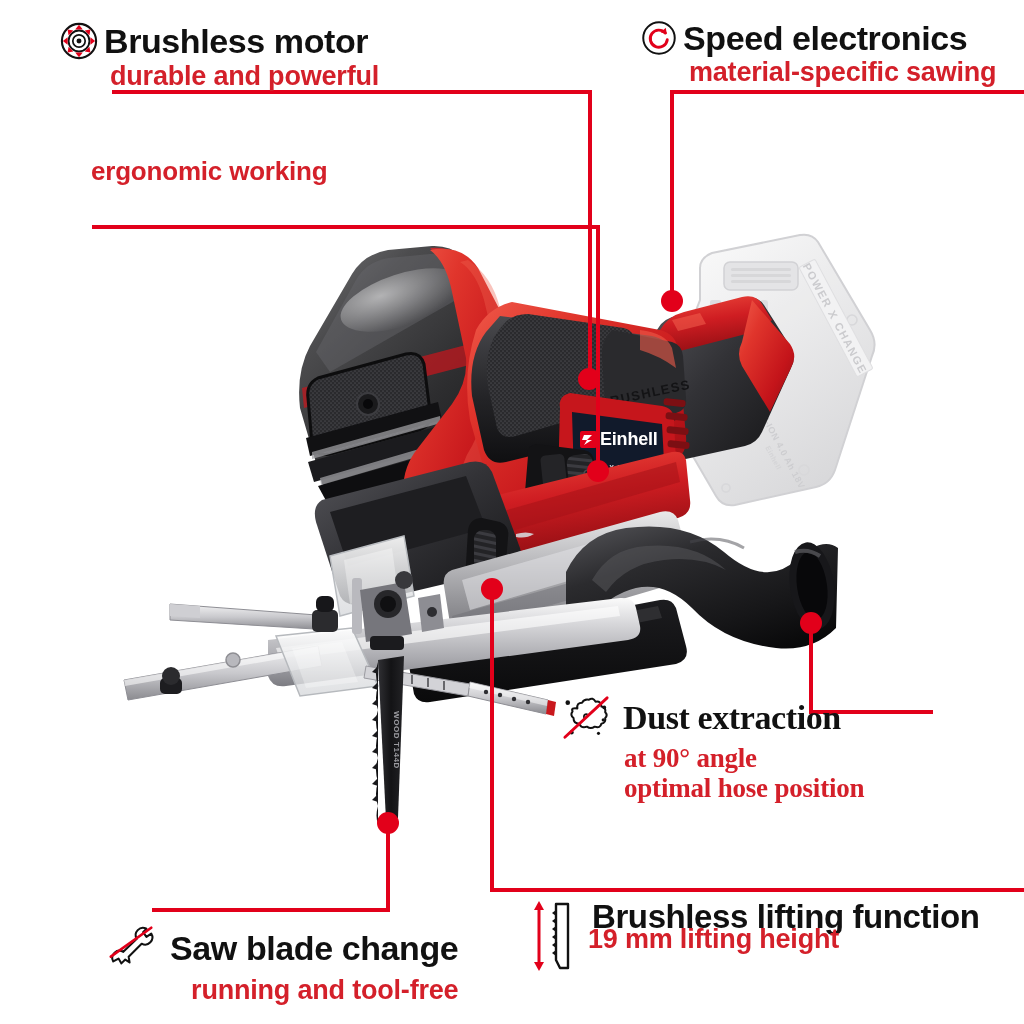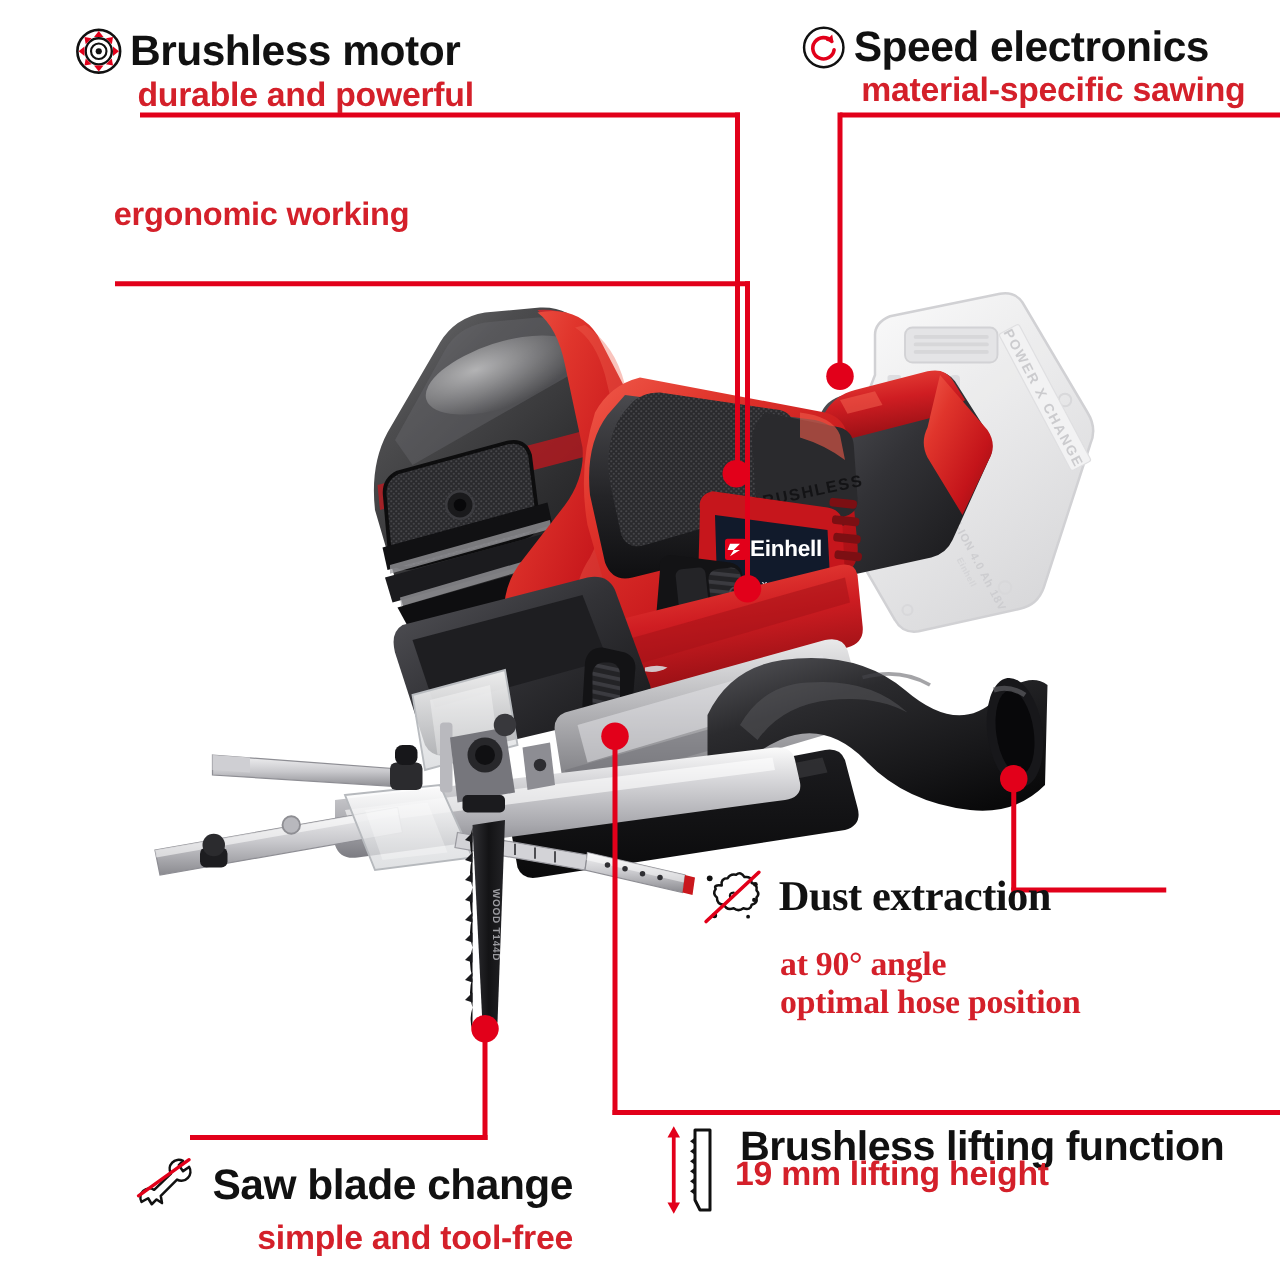--- a/index.html
+++ b/index.html
@@ -431,37 +431,37 @@
         <path d="M24,25 q-1,-4 3,-4" fill="none" stroke="#111" stroke-width="1.8" stroke-linecap="round"></path>
         <circle cx="7" cy="9" r="2.4" fill="#111"></circle>
         <circle cx="45" cy="14" r="2" fill="#111"></circle>
         <circle cx="44" cy="27" r="1.7" fill="#111"></circle>
         <circle cx="11" cy="40" r="2.2" fill="#111"></circle>
         <circle cx="39" cy="41" r="1.6" fill="#111"></circle>
         <line x1="4" y1="45" x2="48" y2="4" stroke="#e2001a" stroke-width="3" stroke-linecap="round"></line>
       </svg>
       <span class="ctitle" style="font-size:34px;margin-left:6px;">Dust extraction</span>
     </div>
-    <div class="csub" style="font-size:27px;margin-left:63px;margin-top:14px;">at 90° angle</div>
+    <div class="csub" style="font-size:27px;margin-left:63px;margin-top:1px;">at 90° angle</div>
     <div class="csub" style="font-size:27px;margin-left:63px;text-align:right;">optimal hose position</div>
   </div>
 
   <div class="callout" style="left:104px;top:922px;text-align:right;">
     <div class="titlerow">
       <svg class="ico" width="56" height="52" viewBox="0 0 58 54">
         <g fill="#fff" stroke="#111" stroke-width="2.1" stroke-linejoin="round">
           <path d="M44,7 a7.5,7.5 0 0 0 -10,10.5 L20,31 a7.5,7.5 0 0 0 -10.5,10
                    l5.5,-3 l3,5 l4,-4 l4.5,3 l-1,-6 L39,22.5
                    a7.5,7.5 0 0 0 10,-10.5 l-5,3.5 l-3.5,-5 Z"></path>
         </g>
         <line x1="7" y1="36" x2="49" y2="6" stroke="#e2001a" stroke-width="2.8" stroke-linecap="round"></line>
       </svg>
       <span class="ctitle" style="font-size:34px;margin-left:4px;">Saw blade change</span>
     </div>
-    <div class="csub" style="font-size:27px;margin-left:64px;margin-top:1px;">simple and tool-free</div>
+    <div class="csub" style="font-size:27px;margin-left:64px;margin-top:1px;">running and tool-free</div>
   </div>
 
   <div class="callout" style="left:530px;top:898px;">
     <div class="titlerow">
       <svg class="ico" width="52" height="76" viewBox="0 0 52 76">
         <g stroke="#e2001a" stroke-width="3" stroke-linecap="round">
           <line x1="9" y1="10" x2="9" y2="66"></line>
         </g>
         <path d="M9,3 l5,9 l-10,0 Z" fill="#e2001a"></path>
         <path d="M9,73 l-5,-9 l10,0 Z" fill="#e2001a"></path>

